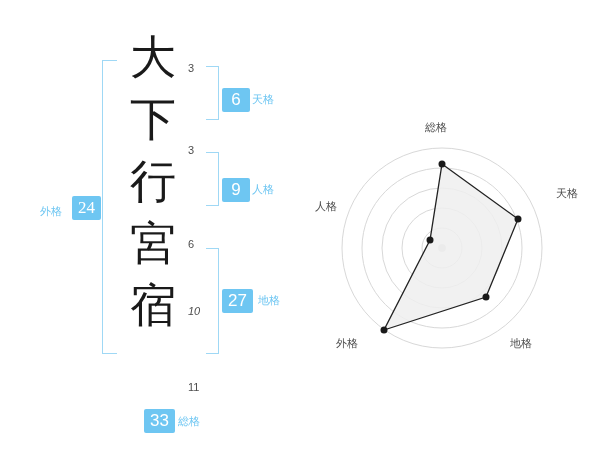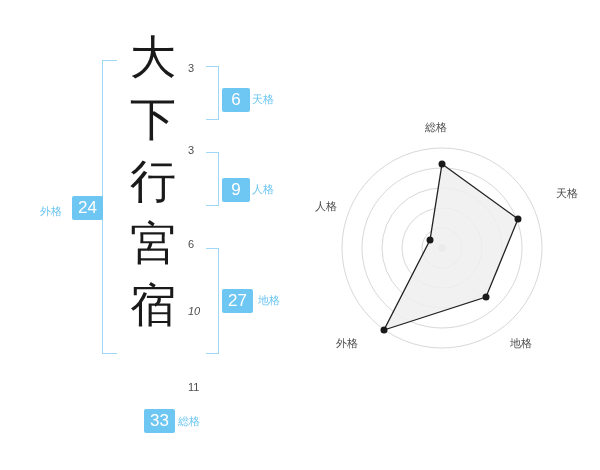--- a/index.html
+++ b/index.html
@@ -137,21 +137,21 @@
     <div class="chip" style="left:222px; top:88px;">6</div>
     <div class="chip-label" style="left:252px; top:93px;">天格</div>
 
     <div class="chip" style="left:222px; top:178px;">9</div>
     <div class="chip-label" style="left:252px; top:183px;">人格</div>
 
     <div class="chip" style="left:222px; top:289px;">27</div>
     <div class="chip-label" style="left:258px; top:294px;">地格</div>
 
     <div class="outer-label" style="left:40px; top:204px;">外格</div>
-    <div class="chip" style="left:72px; top:196px;">24</div>
+    <div class="chip" style="left:72px; top:196px;font-family:Liberation Serif, serif;">24</div>
 
     <div class="chip" style="left:144px; top:409px;text-align:center;">33</div>
     <div class="chip-label" style="left:178px; top:415px;">総格</div>
 
   </div>
 
   <div class="chart-panel">
 
     <svg width="300" height="470" viewBox="0 0 300 470">
 

